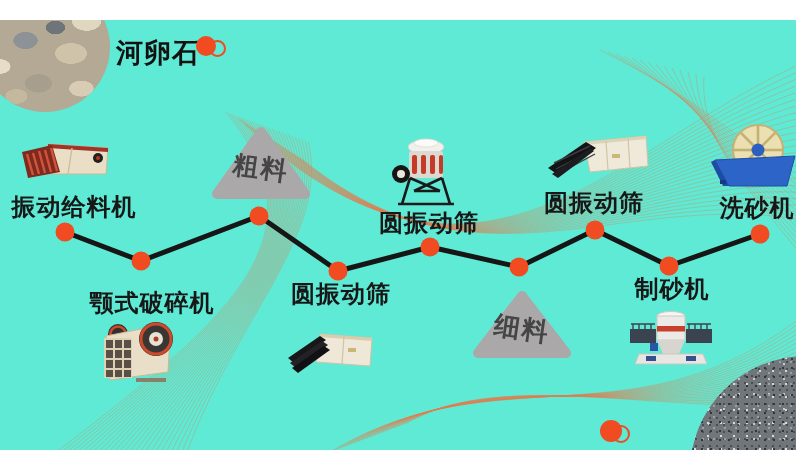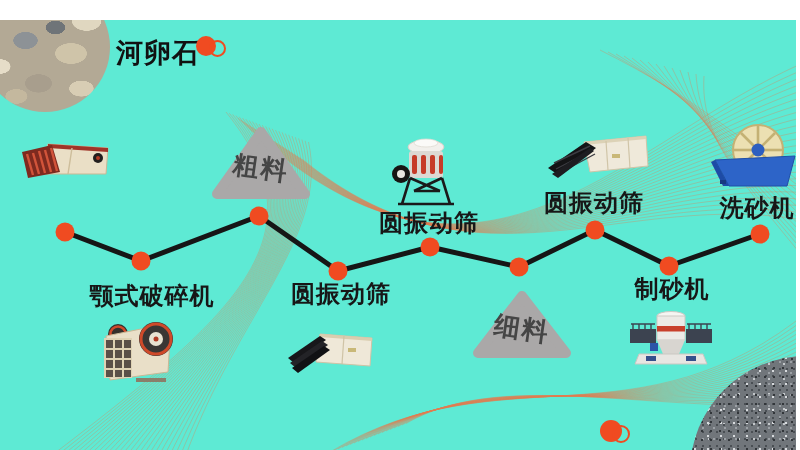--- a/index.html
+++ b/index.html
@@ -281,21 +281,22 @@
 
   <div class="photo sand"></div>
 
   <div class="big-label" style="left:116px;top:15px">河卵石</div>
   <span class="marker-dot" style="left:196px;top:16px;width:20px;height:20px"></span>
   <span class="marker-ring" style="left:209px;top:20px;width:17px;height:17px"></span>
 
   <span class="marker-dot" style="left:600px;top:400px;width:22px;height:22px"></span>
   <span class="marker-ring" style="left:612px;top:405px;width:18px;height:18px"></span>
 
-  <div class="label" style="left:152px;top:264px">颚式破碎机</div>
+  <div class="label" style="left:74px;top:175px">振动给料机</div>
+  <div class="label" style="left:152px;top:271px">颚式破碎机</div>
   <div class="label" style="left:341px;top:262px">圆振动筛</div>
   <div class="label" style="left:429px;top:191px">圆振动筛</div>
   <div class="label" style="left:594px;top:171px">圆振动筛</div>
   <div class="label" style="left:757px;top:176px">洗砂机</div>
   <div class="label" style="left:672px;top:257px">制砂机</div>
 
   <div class="grade-label" style="left:261px;top:148px">粗料</div>
   <div class="grade-label" style="left:522px;top:309px">细料</div>
 
 </div>

